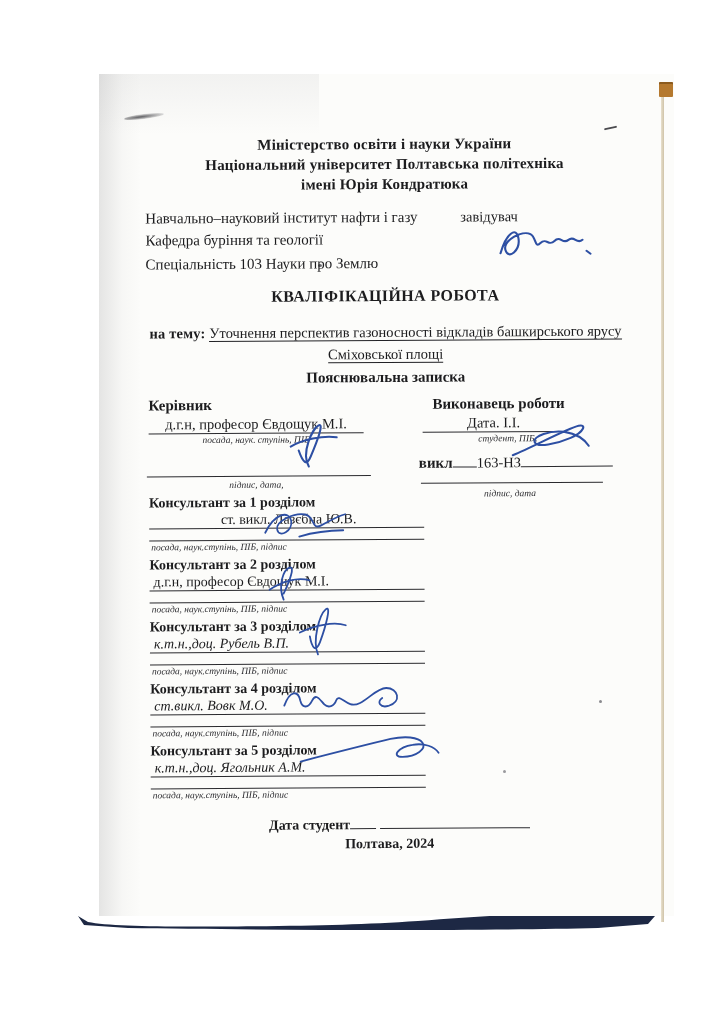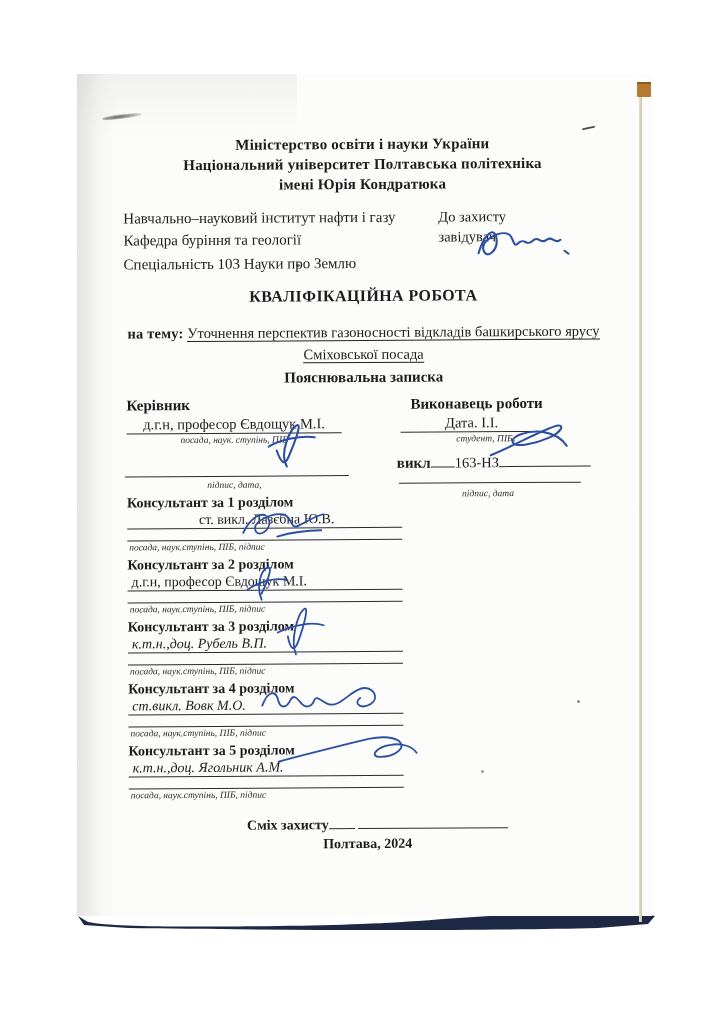--- a/index.html
+++ b/index.html
@@ -4,21 +4,21 @@
 <style>
   html,body{margin:0;padding:0;}
   body{
     width:725px;height:1024px;position:relative;overflow:hidden;
     background:#ffffff;
     font-family:"Liberation Serif","DejaVu Serif",serif;
     color:#1c1c1e;
   }
   
   .paper{
-    position:absolute;left:77px;top:74px;width:575px;height:842px;
+    position:absolute;left:99px;top:74px;width:575px;height:842px;
     background:#fcfcfa;z-index:2;
   }
   .paper::before{ 
     content:"";position:absolute;left:0;top:0;bottom:0;width:42px;
     background:linear-gradient(90deg,rgba(120,120,125,.18),rgba(160,160,165,.06) 55%,transparent);
     pointer-events:none;
   }
   .paper::after{ 
     content:"";position:absolute;left:0;top:0;width:220px;height:60px;
     background:linear-gradient(180deg,rgba(150,150,155,.10),transparent);
@@ -129,35 +129,34 @@
       <div>Національний університет Полтавська політехніка</div>
       <div>імені Юрія Кондратюка</div>
     </div>
 
     <div class="institute">
       <div>Навчально–науковий інститут нафти і газу</div>
       <div>Кафедра буріння та геології</div>
     </div>
 
     <div class="approval">
-      <div>До захисту</div>
       <div>завідувач</div>
     </div>
     <svg class="sig" style="left:397px;top:146px" width="110" height="46" viewBox="0 0 110 46">
       <path d="M6,34 C12,14 22,7 24,19 C26,31 14,41 11,31 C8,21 28,11 36,15 C42,18 40,30 46,24 C52,18 54,28 60,22 C66,16 68,26 74,21 C80,16 82,26 88,21 M92,32 l4,3"></path>
     </svg>
 
     <div class="specialty">Спеціальність 103 Науки про Землю</div>
 
     <div class="worktype">КВАЛІФІКАЦІЙНА РОБОТА</div>
 
     <div class="theme">
       <b>на тему:</b>
       <span class="u">Уточнення перспектив газоносності відкладів башкирського ярусу</span><br>
-      <span class="u">Сміховської посада</span>
+      <span class="u">Сміховської площі</span>
     </div>
 
     <div class="subtitle">Пояснювальна записка</div>
 
     <div class="supervisor">
       <div class="col-label">Керівник</div>
       <div class="name-line">д.г.н, професор Євдощук М.І.</div>
       <div class="mini">посада, наук. ступінь, ПІБ</div>
       <div class="sigline"></div>
       <div class="mini mini-sign">підпис, дата,</div>
@@ -224,19 +223,19 @@
     </svg>
     <svg class="sig thin" style="left:178px;top:603px" width="134" height="38" viewBox="0 0 134 38">
       <path d="M6,28 C12,12 20,13 22,23 C24,31 30,31 34,23 C38,15 42,23 46,27 C50,31 56,29 58,23 C60,17 66,25 72,27 C84,31 96,11 108,11 C120,11 124,25 110,29 C102,31 98,25 104,21"></path>
     </svg>
     <svg class="sig thin" style="left:192px;top:653px" width="154" height="44" viewBox="0 0 154 44">
       <path d="M8,34 C32,28 72,18 98,12 C112,9 126,10 130,16 C134,22 124,30 110,30 C98,30 106,20 120,18 C132,16 142,20 146,26"></path>
     </svg>
 
     <div class="footer">
       <div class="date-row">
-        <span>Сміх захисту</span><span class="useg" style="width:26px"></span>&nbsp;<span class="useg" style="width:150px"></span>
+        <span>Дата студент</span><span class="useg" style="width:26px"></span>&nbsp;<span class="useg" style="width:150px"></span>
       </div>
       <div class="city">Полтава, 2024</div>
     </div>
 
   </div>
 </div>
 
 </body></html>

